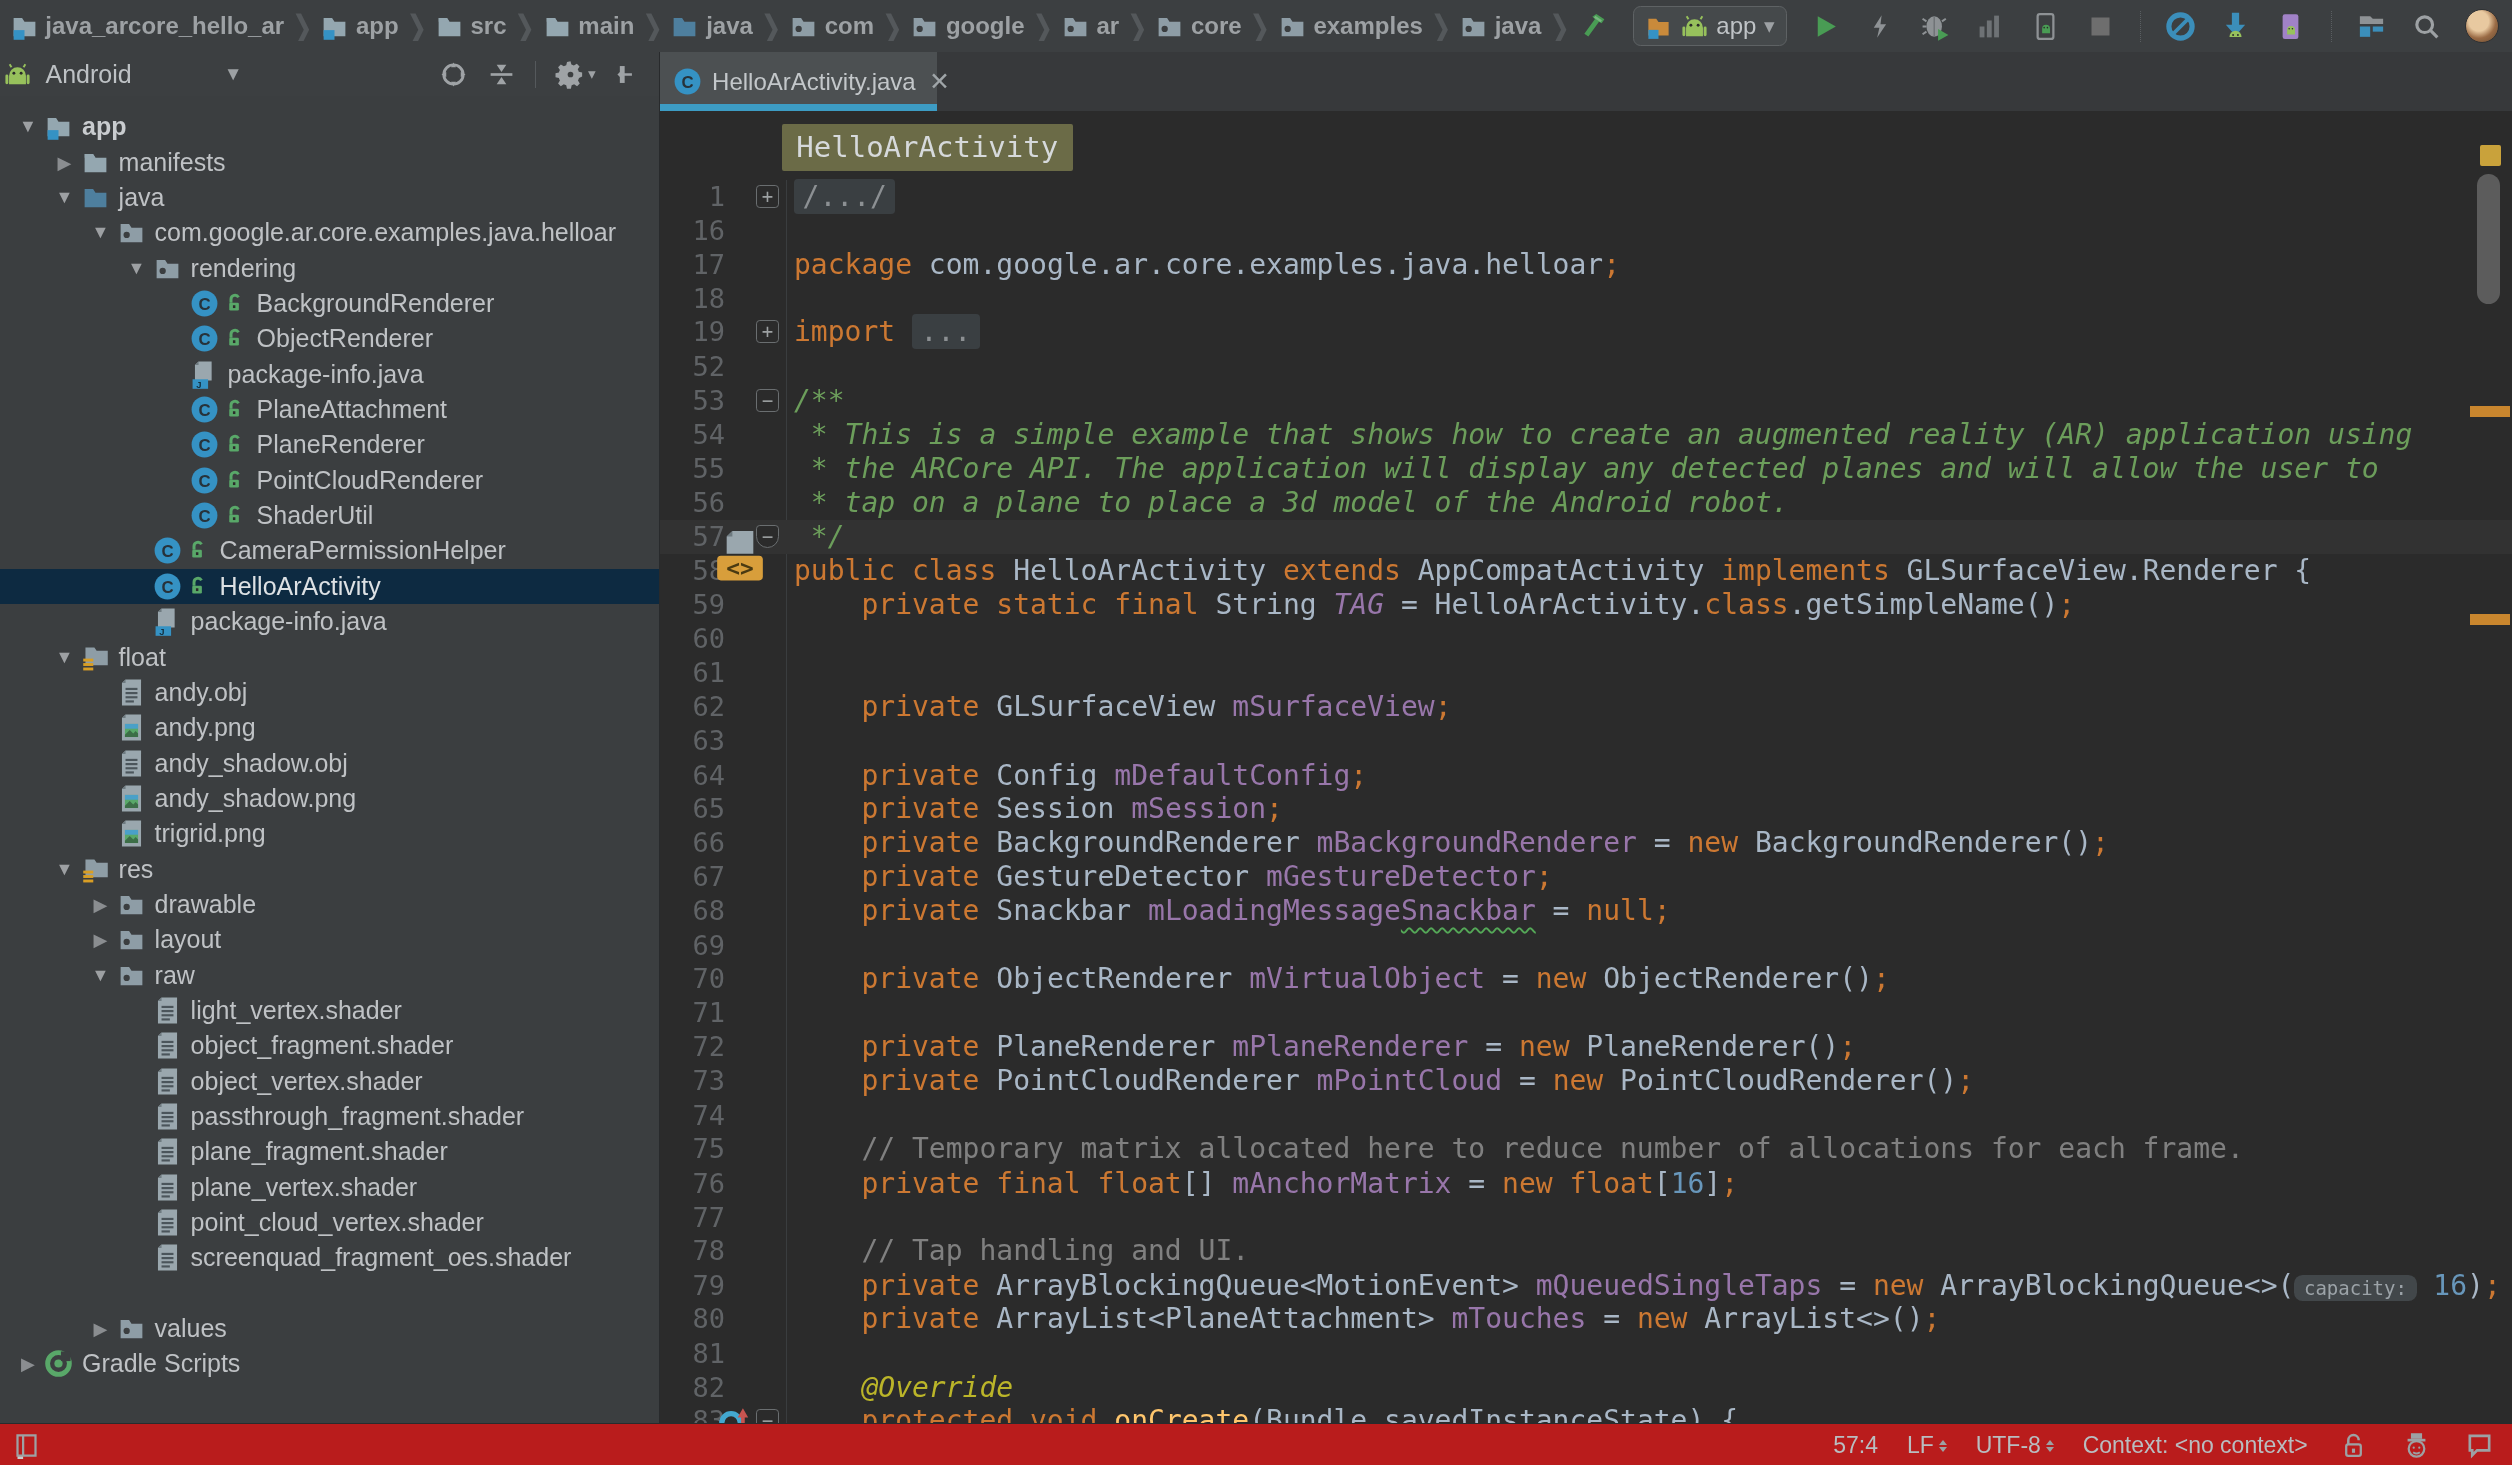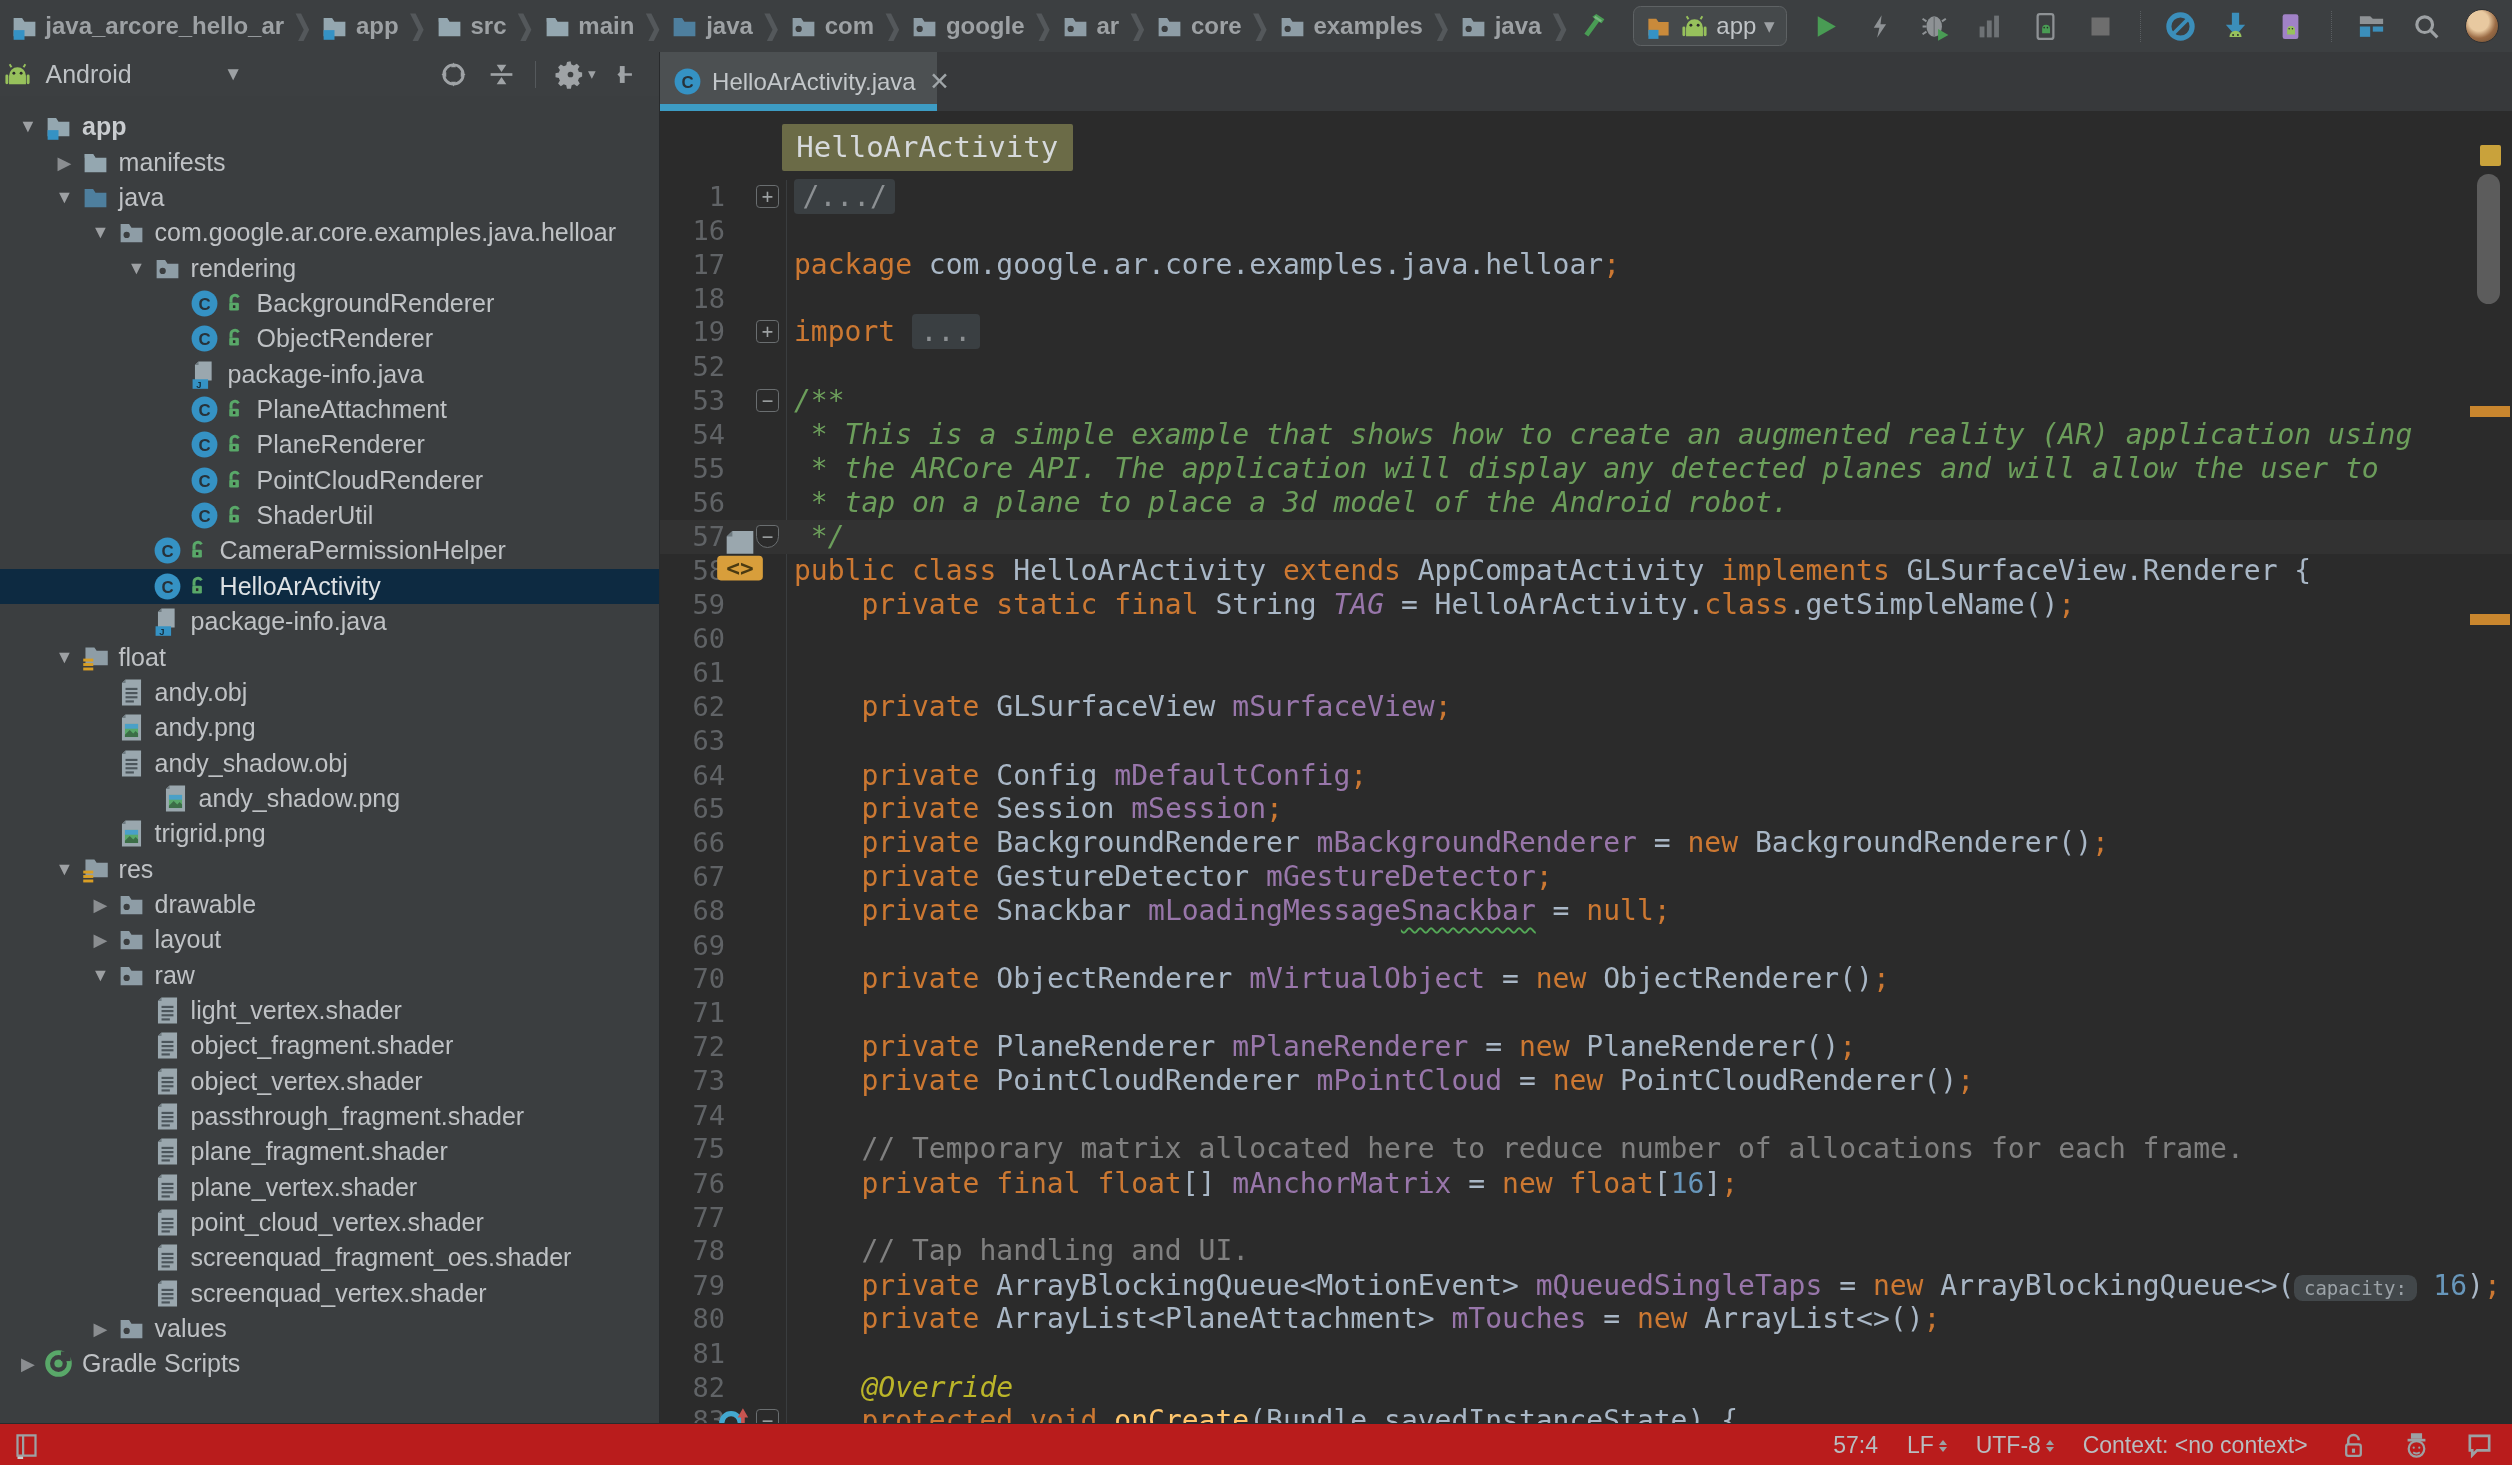--- a/index.html
+++ b/index.html
@@ -629,21 +629,21 @@
             <g stroke="#4B555B" stroke-width="1.8">
               <line x1="7" y1="10" x2="17" y2="10"></line>
               <line x1="7" y1="13.5" x2="17" y2="13.5"></line>
               <line x1="7" y1="17" x2="17" y2="17"></line>
               <line x1="7" y1="20.5" x2="14" y2="20.5"></line>
             </g>
           </svg>
         </span>
         <span class="tree-label">andy_shadow.obj</span>
       </div>
-      <div class="tree-row" style="top: 685px; padding-left: 86px; margin-left: 44px;">
+      <div class="tree-row" style="top: 685px; padding-left: 86px;">
         <span class="tree-arrow"></span>
         <span class="tree-icon">
           <svg width="29" height="31" viewBox="0 0 24 26">
             <path fill="#9AA7AE" d="M7 2h13v22H4V5z"></path>
             <path fill="#6E7A80" d="M7 2v3H4z"></path>
             <rect x="6.5" y="10" width="11" height="11" fill="#59A869"></rect>
             <rect x="6.5" y="10" width="11" height="4" fill="#4AA0C8"></rect>
             <path d="M6.5 19l4-4 3 3 2-2 2 2v3h-11z" fill="#3C6E47"></path>
           </svg>
         </span>
@@ -826,36 +826,20 @@
             <path fill="#6E7A80" d="M7 2v3H4z"></path>
             <g stroke="#4B555B" stroke-width="1.8">
               <line x1="7" y1="10" x2="17" y2="10"></line>
               <line x1="7" y1="13.5" x2="17" y2="13.5"></line>
               <line x1="7" y1="17" x2="17" y2="17"></line>
               <line x1="7" y1="20.5" x2="14" y2="20.5"></line>
             </g>
           </svg>
         </span>
         <span class="tree-label">screenquad_fragment_oes.shader</span>
-      </div>
-      <div class="tree-row" style="top: 1180px; padding-left: 122px;">
-        <span class="tree-arrow"></span>
-        <span class="tree-icon">
-          <svg width="29" height="31" viewBox="0 0 24 26">
-            <path fill="#9AA7AE" d="M7 2h13v22H4V5z"></path>
-            <path fill="#6E7A80" d="M7 2v3H4z"></path>
-            <g stroke="#4B555B" stroke-width="1.8">
-              <line x1="7" y1="10" x2="17" y2="10"></line>
-              <line x1="7" y1="13.5" x2="17" y2="13.5"></line>
-              <line x1="7" y1="17" x2="17" y2="17"></line>
-              <line x1="7" y1="20.5" x2="14" y2="20.5"></line>
-            </g>
-          </svg>
-        </span>
-        <span class="tree-label">screenquad_vertex.shader</span>
       </div>
       <div class="tree-row" style="top: 1215px; padding-left: 86px;">
         <span class="tree-arrow" style="color: rgb(138, 141, 144);">▶</span>
         <span class="tree-icon">
           <svg width="29" height="29" viewBox="0 0 24 24">
             <path fill="#8E9DA6" d="M3 5h7l2 3h9v12H3z"></path>
             <circle cx="8" cy="14" r="2.6" fill="#3B3E40"></circle>
           </svg>
         </span>
         <span class="tree-label">values</span>

